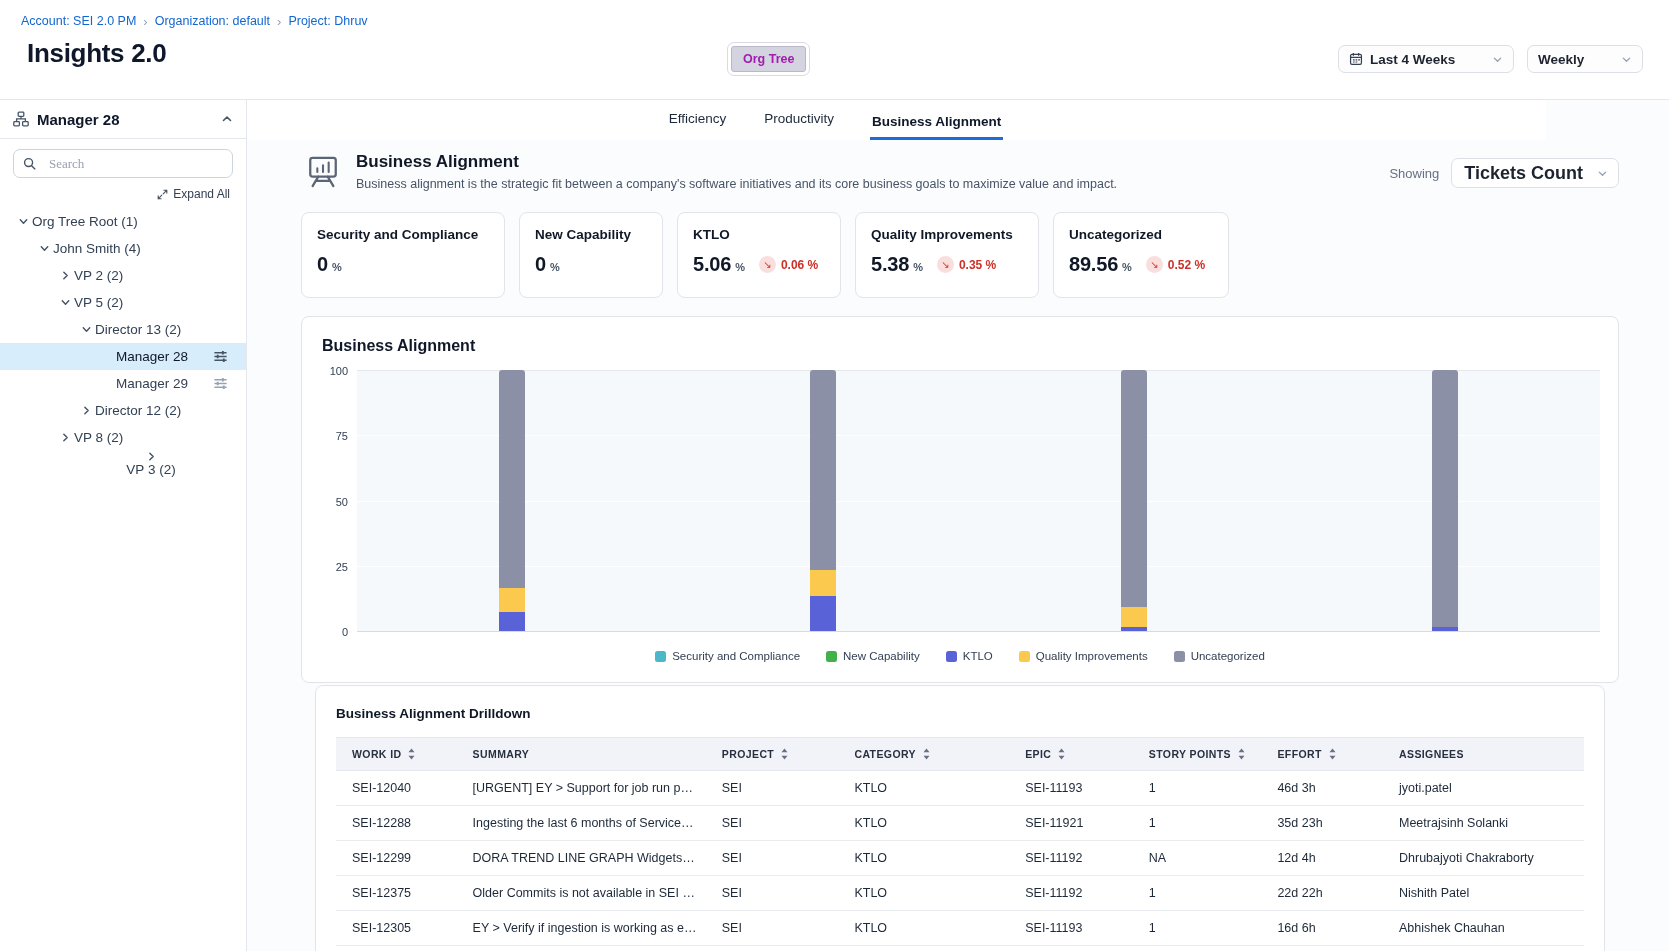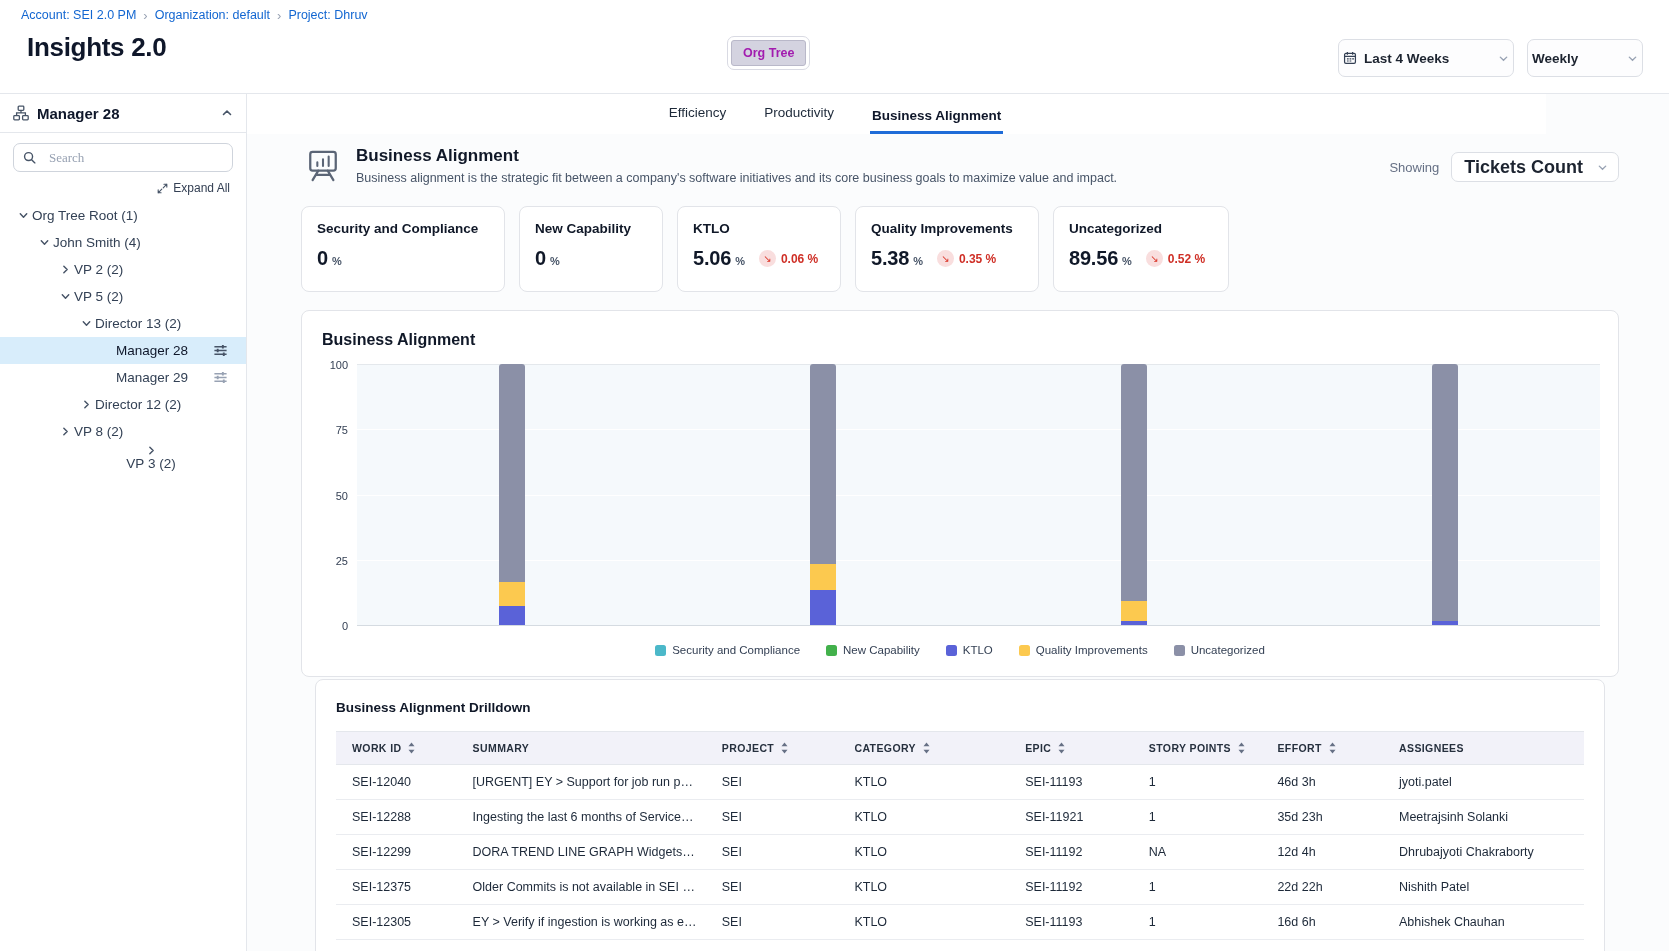--- a/index.html
+++ b/index.html
@@ -1,27 +1,27 @@
 <!DOCTYPE html>
 <html><head>
 <meta charset="utf-8">
 <style>
   * { margin:0; padding:0; box-sizing:border-box; }
   html,body { width:1669px; height:951px; overflow:hidden; background:#fff;
     font-family:"Liberation Sans","DejaVu Sans",sans-serif; color:#1d2939; }
 
   
-  .top-header { position:relative; height:94px; border-bottom:1px solid #e4e7ec; background:#fff; }
+  .top-header { position:relative; height:94px; border-bottom:1px solid #e4e7ec; background:#fff;margin-top:6px; }
   .breadcrumb { position:absolute; left:21px; top:8px; font-size:12.5px; display:flex; align-items:center; gap:7px; }
   .breadcrumb a { color:#1266d1; text-decoration:none; cursor:pointer; }
   .crumb-sep { color:#98a2b3; font-size:13px; line-height:1; }
   .page-title { position:absolute; left:27px; top:32px; font-size:26px; font-weight:700; color:#0f172a; letter-spacing:-0.3px; }
   .orgtree-wrap { position:absolute; left:727px; top:36px; border:1px solid #d9dae3; background:#fff; border-radius:7px; padding:3px; }
   .orgtree-btn { background:#d4d3e0; border:1px solid #b9b8c9; border-radius:3px; padding:5px 11px; font-size:12.5px; font-weight:700; color:#a21caf; cursor:pointer; font-family:Liberation Sans, sans-serif; }
-  .select-pill { position:absolute; top:39px; height:38px; border:1px solid #dcdfe5; border-radius:7px; background:#fdfdfe; display:flex; align-items:center; padding:0 4px; gap:7px; cursor:pointer; }
+  .select-pill { position:absolute; top:39px; height:28px; border:1px solid #dcdfe5; border-radius:7px; background:#fdfdfe; display:flex; align-items:center; padding:0 10px; gap:7px; cursor:pointer; }
   .select-pill .lbl { font-size:13.5px; font-weight:600; color:#1d2430; }
   .select-pill .chev { margin-left:auto; color:#98a2b3; display:flex; }
   .pill-range { left:1338px; width:176px; }
   .pill-gran  { left:1527px; width:116px; }
 
   
   .body-row { display:flex; height:857px; }
 
   
   .sidebar { width:247px; border-right:1px solid #e4e7ec; background:#fff; flex:none; }

